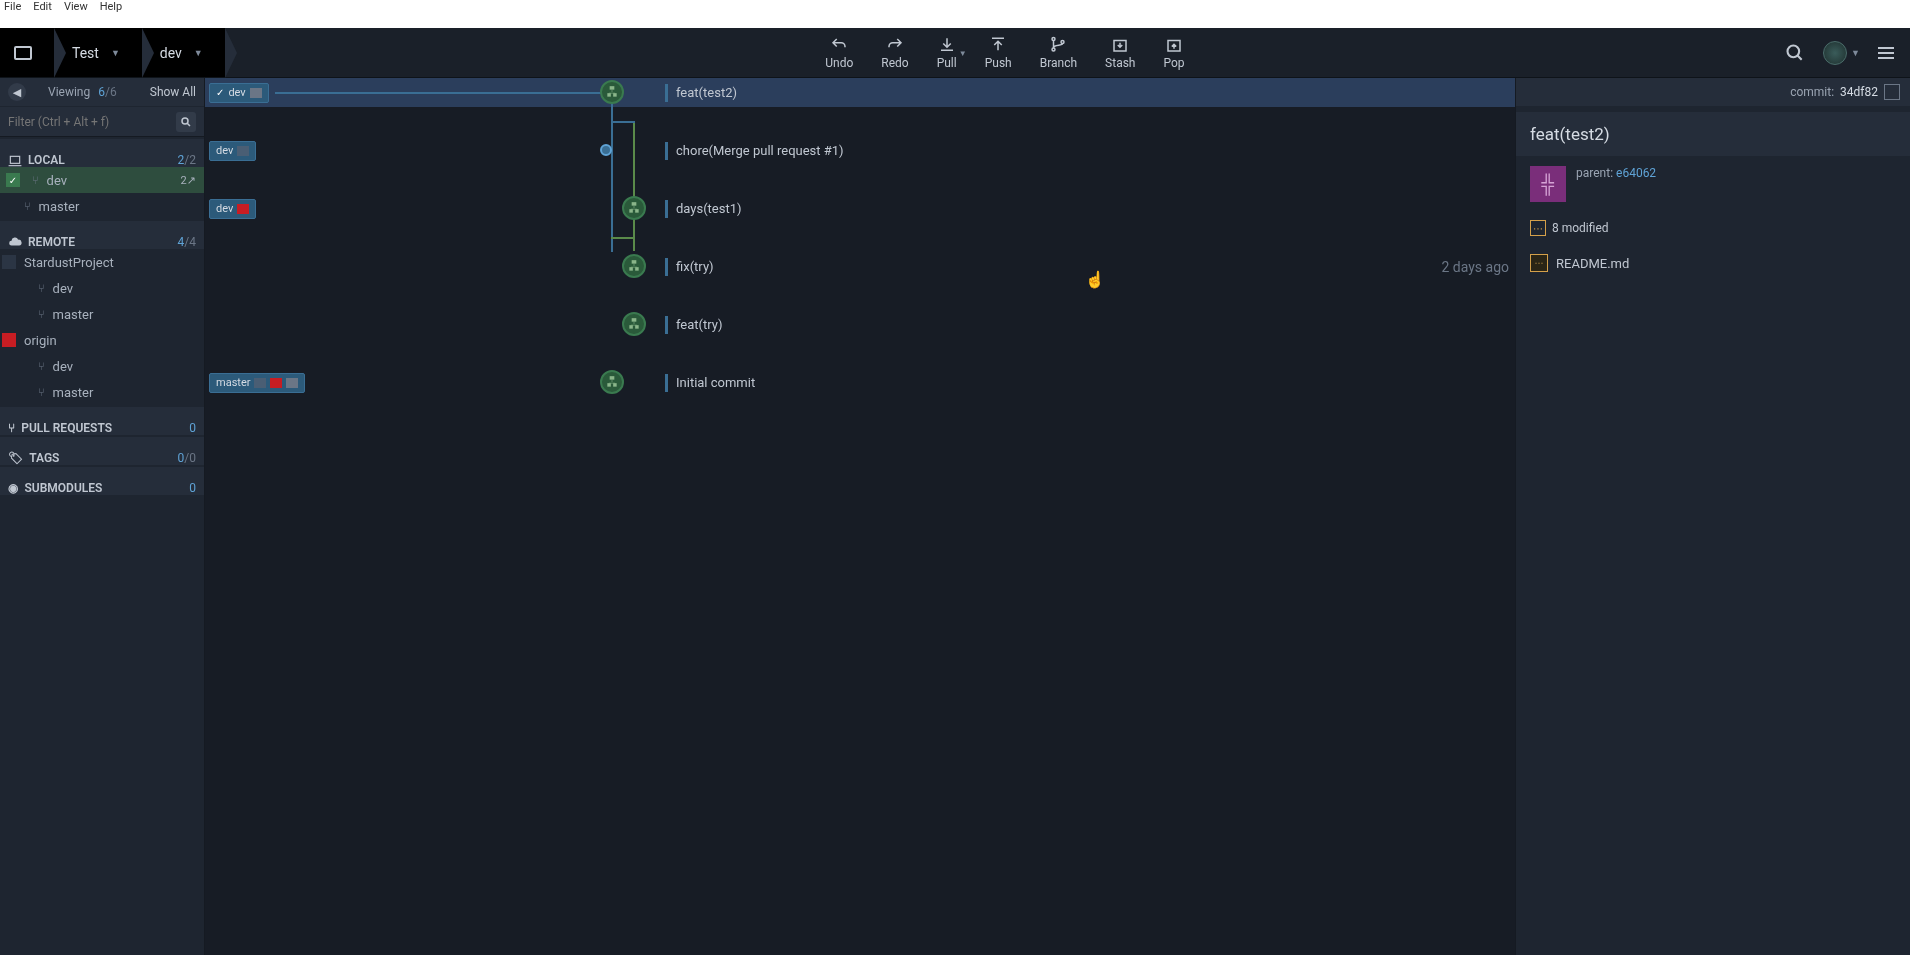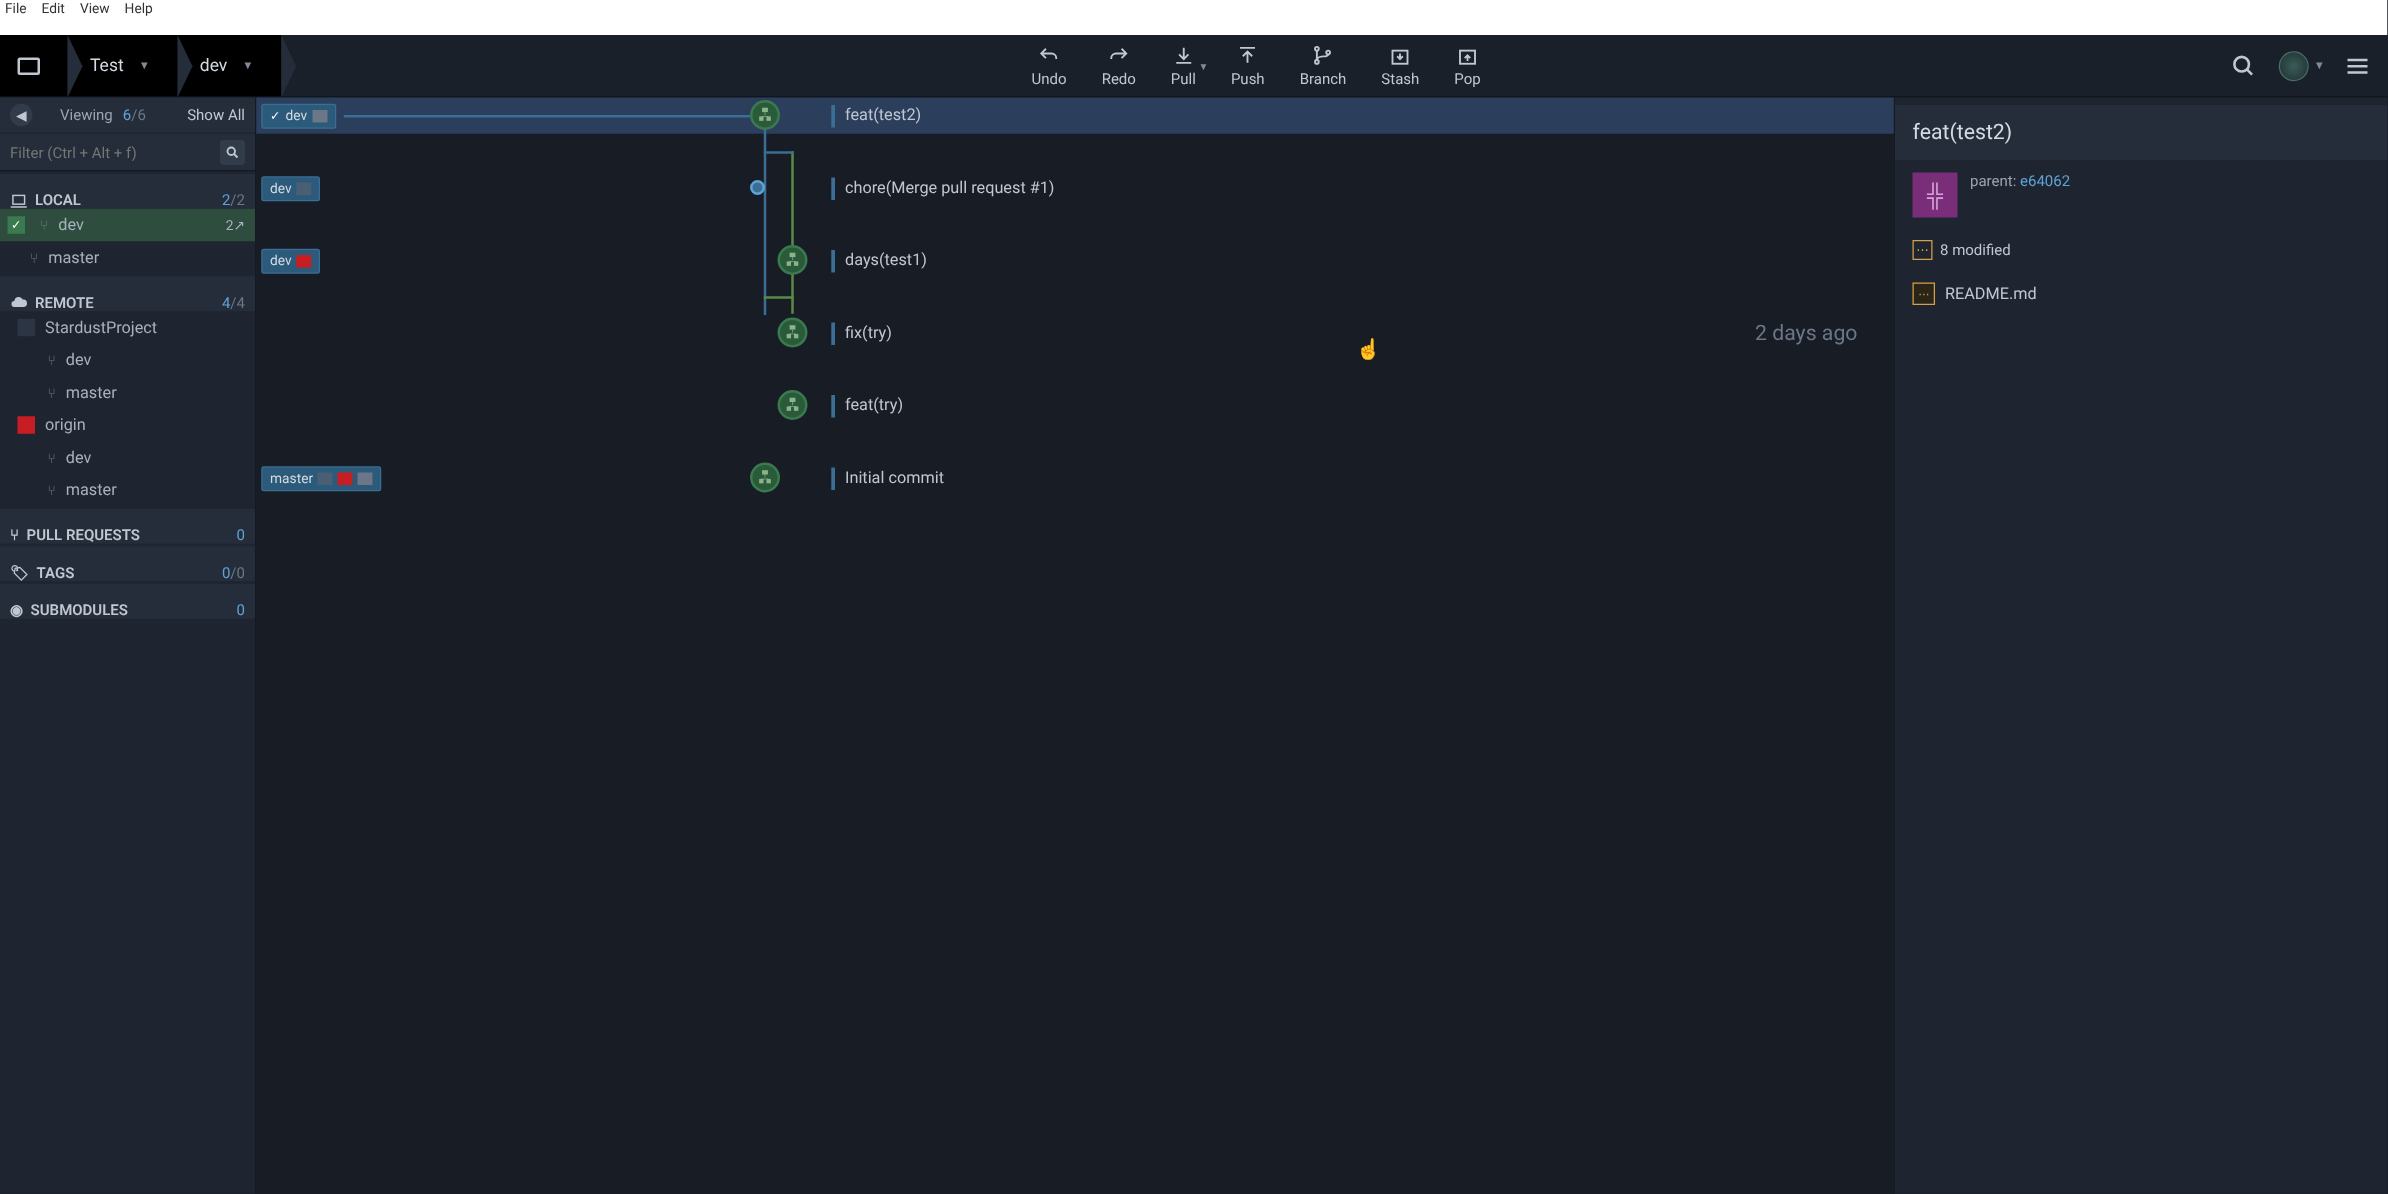--- a/index.html
+++ b/index.html
@@ -39,39 +39,39 @@
 
 .section-header { height: 28px; display: flex; align-items: flex-end; padding: 0 8px; background: #252d3a; font-size: 12px; font-weight: 600; color: #c0c7d1; cursor: pointer; gap: 6px; margin-top: 2px; }
 .section-header .badge { margin-left: auto; color: #5fa3d6; font-weight: normal; }
 .section-header .badge .dim { color: #6b7686; }
 .tree-item { height: 26px; display: flex; align-items: center; padding: 0 8px 0 24px; font-size: 13px; color: #a8b1bd; cursor: pointer; gap: 8px; }
 .tree-item.active { background: #2e4d3e; }
 .tree-item.active.checked { background: #2e4d3e; }
 .tree-item .chk { width: 14px; height: 14px; background: #3a7a4f; display: flex; align-items: center; justify-content: center; font-size: 10px; color: #fff; margin-left: -18px; margin-right: 4px; }
 .tree-item .branch-icon { color: #6b7686; font-size: 11px; }
 .tree-item .count-right { margin-left: auto; color: #a8b1bd; font-size: 11px; display: flex; align-items: center; gap: 2px; }
-.tree-item.repo { padding-left: 14px; }
+.tree-item.repo { padding-left: 2px; }
 .tree-item.repo .repo-icon { width: 14px; height: 14px; background: #2b3544; display: inline-block; }
 .tree-item.repo .gitee-icon { width: 14px; height: 14px; background: #c71d23; display: inline-block; }
 .tree-item.sub { padding-left: 38px; }
 
 .graph-panel { flex: 1; background: #171c25; position: relative; }
 .graph-row { height: 29px; display: flex; align-items: center; position: relative; }
 .graph-row.selected { background: #2b3e5c; }
 .ref-badges { position: absolute; left: 4px; display: flex; gap: 2px; z-index: 3; }
 .ref-badge { height: 20px; padding: 0 6px; background: #2c5a7a; border: 1px solid #3a6e94; display: flex; align-items: center; gap: 4px; font-size: 11px; color: #d5dbe3; border-radius: 2px; }
 .ref-badge.current { background: #2c5a7a; }
 .ref-badge .check { color: #fff; font-size: 10px; }
 .ref-badge .micro-icon { width: 12px; height: 10px; display: inline-block; background: #4a5e74; }
 .ref-badge .micro-icon.laptop { background: #6b7686; }
 .ref-badge .micro-icon.gitee { background: #c71d23; }
 .commit-dot { position: absolute; width: 24px; height: 24px; border-radius: 50%; background: #2a5a3a; border: 2px solid #3a7a4f; display: flex; align-items: center; justify-content: center; z-index: 2; }
 .commit-dot.merge { background: #3a6e94; border-color: #5fa3d6; width: 12px; height: 12px; }
 .commit-msg { position: absolute; left: 460px; font-size: 13px; color: #c0c7d1; border-left: 3px solid #3a6e94; padding-left: 8px; height: 18px; display: flex; align-items: center; }
-.commit-time { position: absolute; right: 29px; font-size: 17px; color: #6b7686; }
+.commit-time { position: absolute; right: 6px; font-size: 14px; color: #6b7686; }
 .graph-line { position: absolute; background: #3a6e94; z-index: 1; }
 
 .detail-panel { width: 395px; background: #1e2530; display: flex; flex-direction: column; border-left: 1px solid #151a22; }
 .detail-header { height: 28px; background: #252d3a; display: flex; align-items: center; padding: 0 10px; gap: 6px; }
 .detail-header .lbl { color: #9aa4b2; font-size: 12px; }
 .detail-header .hash { color: #d5dbe3; font-size: 12px; }
 .detail-header .max-btn { margin-left: auto; width: 16px; height: 16px; border: 1px solid #6b7686; cursor: pointer; }
 .detail-title { padding: 12px 14px; font-size: 17px; color: #d5dbe3; background: #252d3a; margin-top: 6px; }
 .author-row { display: flex; padding: 10px 14px; gap: 10px; align-items: flex-start; }
 .author-avatar { width: 36px; height: 36px; background: #7a2e7a; display: flex; align-items: center; justify-content: center; font-size: 18px; color: #d5a3d5; }
@@ -370,20 +370,26 @@
               <line x1="7" y1="14" x2="17" y2="14" stroke="#8ab58a"></line>
             </svg>
           </div>
           <div class="commit-msg">Initial commit</div>
         </div>
       </div>
     <div class="cursor-pointer">☝</div>
   </div>
 
   <div class="detail-panel">
+    <div class="detail-header">
+      <span style="flex:1"></span>
+      <span class="lbl">commit:</span>
+      <span class="hash">34df82</span>
+      <div class="max-btn"></div>
+    </div>
     <div class="detail-title">feat(test2)</div>
     <div class="author-row">
       <div class="author-avatar">╬</div>
       <div class="parent-link">
         <span>parent:</span> <span class="phash">e64062</span>
       </div>
     </div>
     <div class="modified-row">
       <div class="mod-icon">⋯</div>
       <span>8 modified</span>

